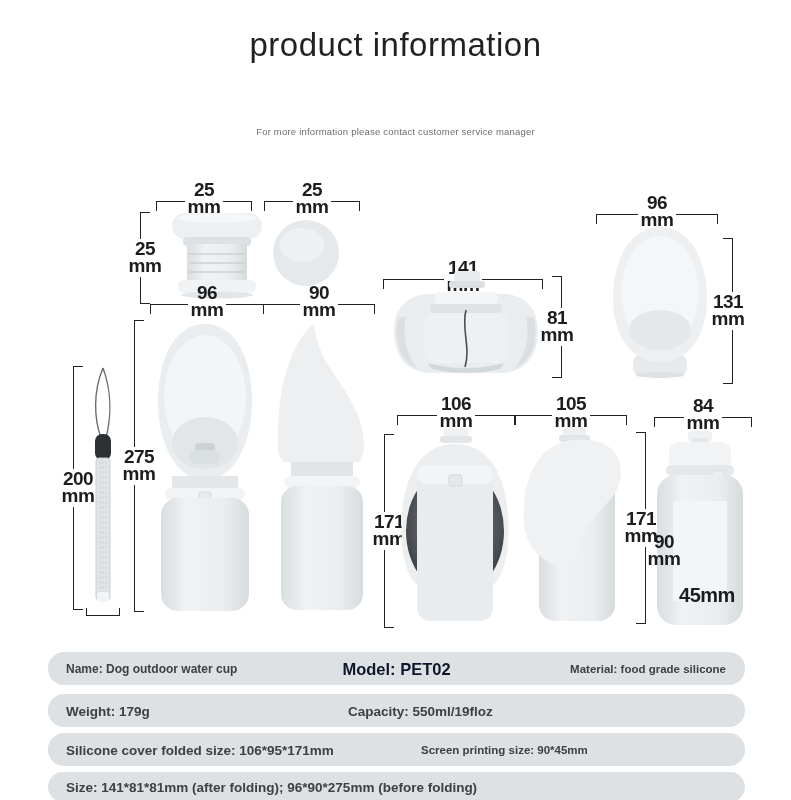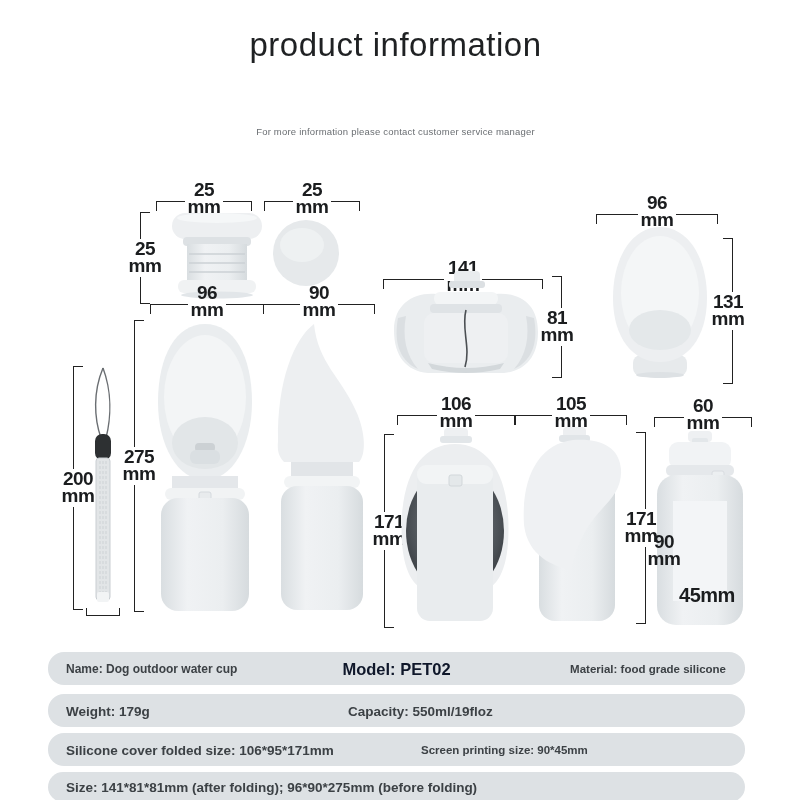--- a/index.html
+++ b/index.html
@@ -292,21 +292,21 @@
       <span class="lab">
         <em>171</em>
         <em>mm</em>
       </span>
       <i class="seg b"></i>
   </div>
 
   <div class="dimh" style="left:654px;top:398px;width:98px;">
     <i class="seg l"></i>
       <span class="lab">
-        <em>60</em>
+        <em>84</em>
         <em>mm</em>
       </span>
       <i class="seg r"></i>
   </div>
   <div class="prod" style="left:652px;top:429px;width:96px;height:200px;">
     <svg viewBox="0 0 96 200">
       <rect x="36" y="2" width="24" height="11" rx="4" fill="#eef0f2"></rect>
       <rect x="40" y="9" width="16" height="6" rx="2" fill="#e3e7ea"></rect>
       <rect x="17" y="13" width="62" height="27" rx="9" fill="#f1f3f5"></rect>
       <rect x="14" y="36" width="68" height="11" rx="5" fill="#e5e8eb"></rect>

